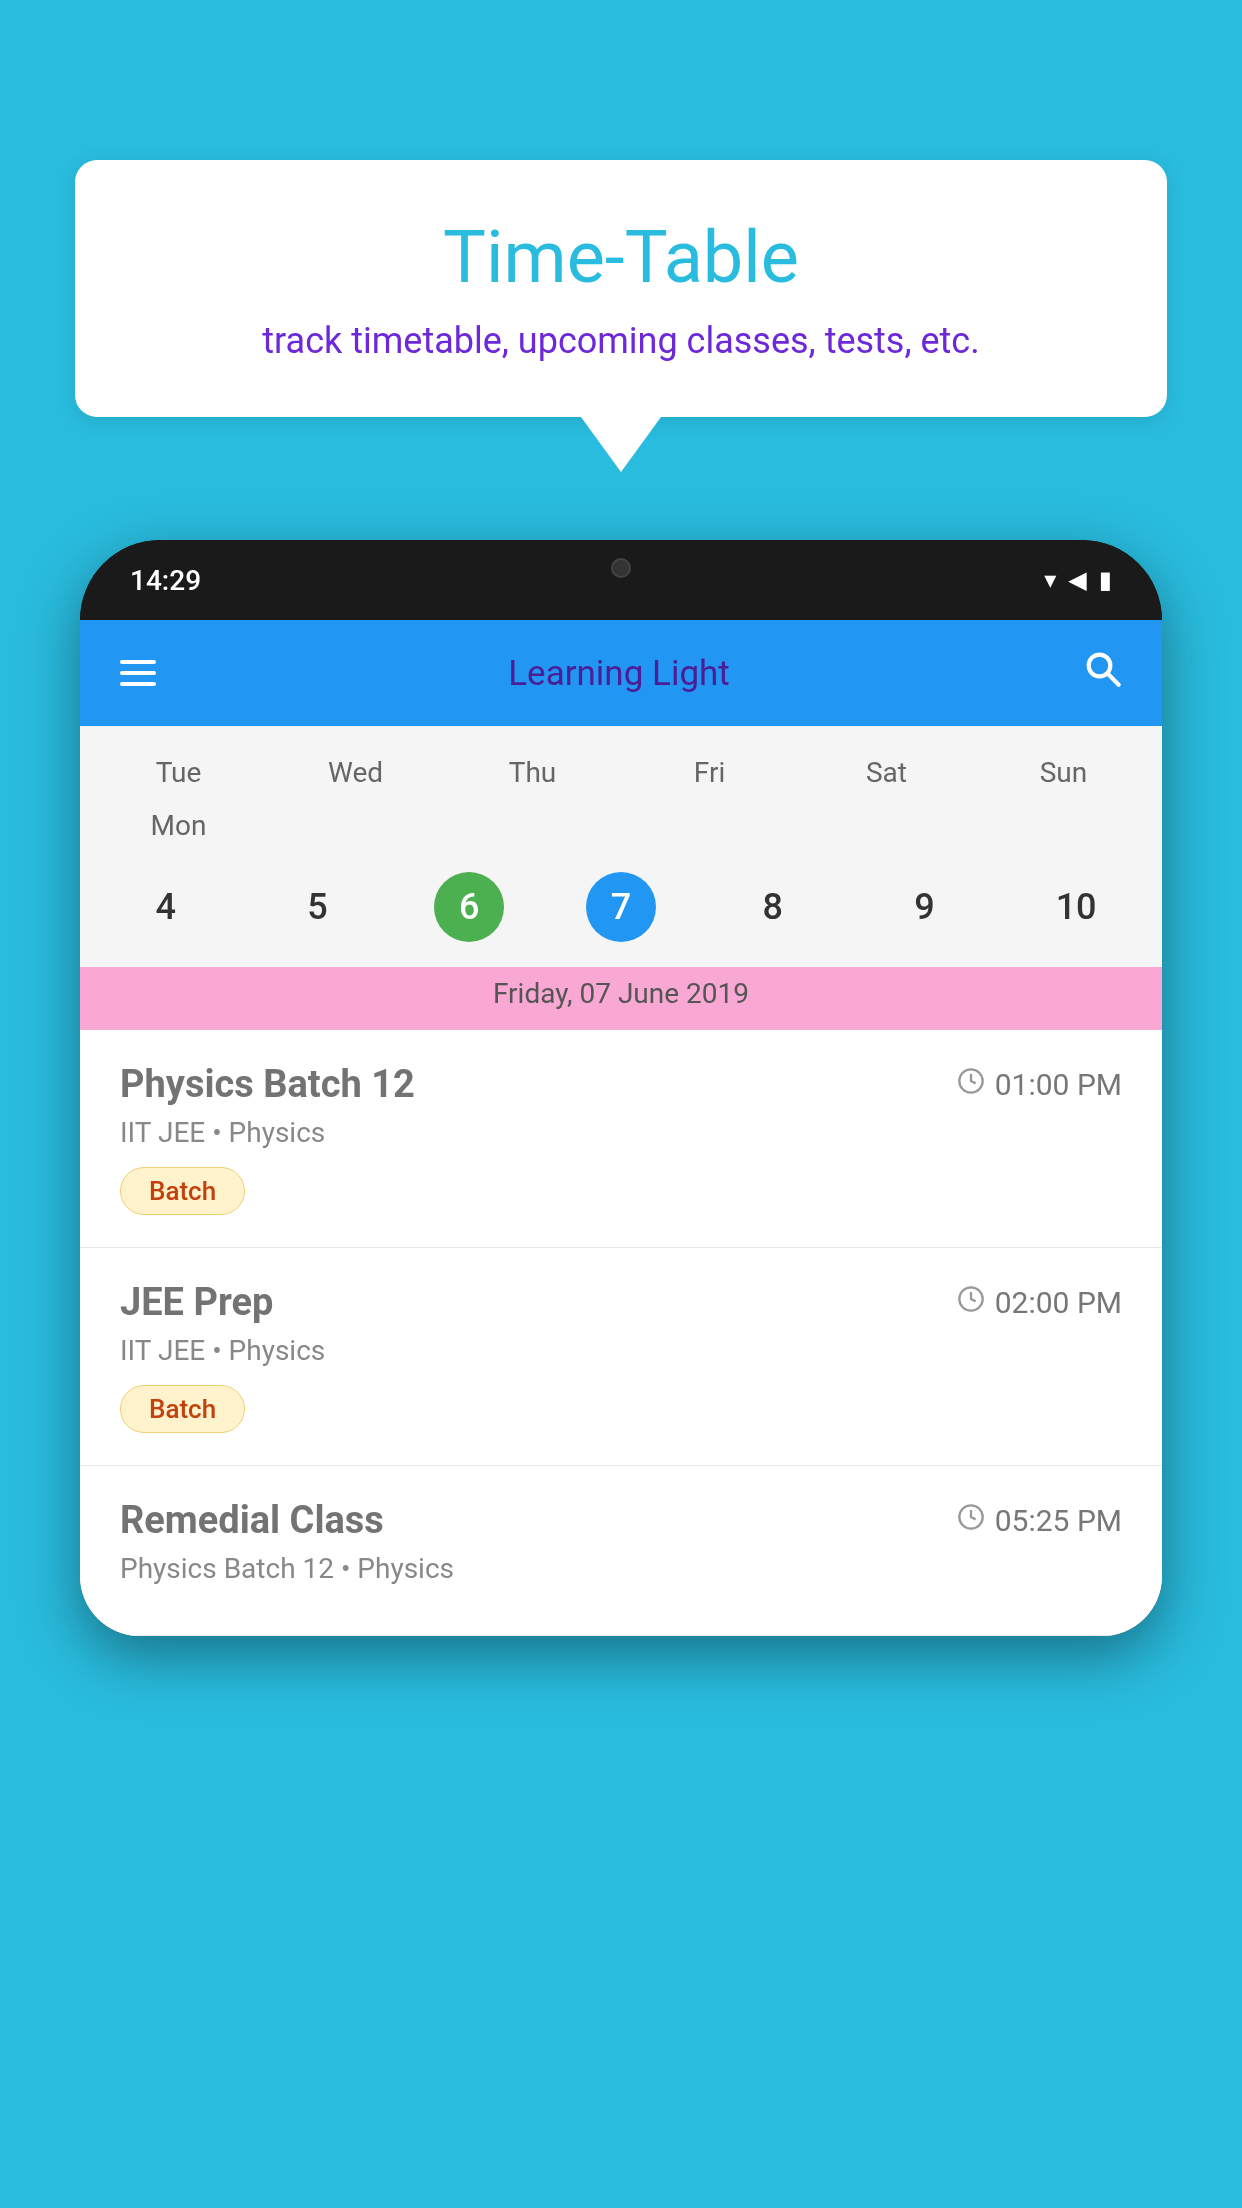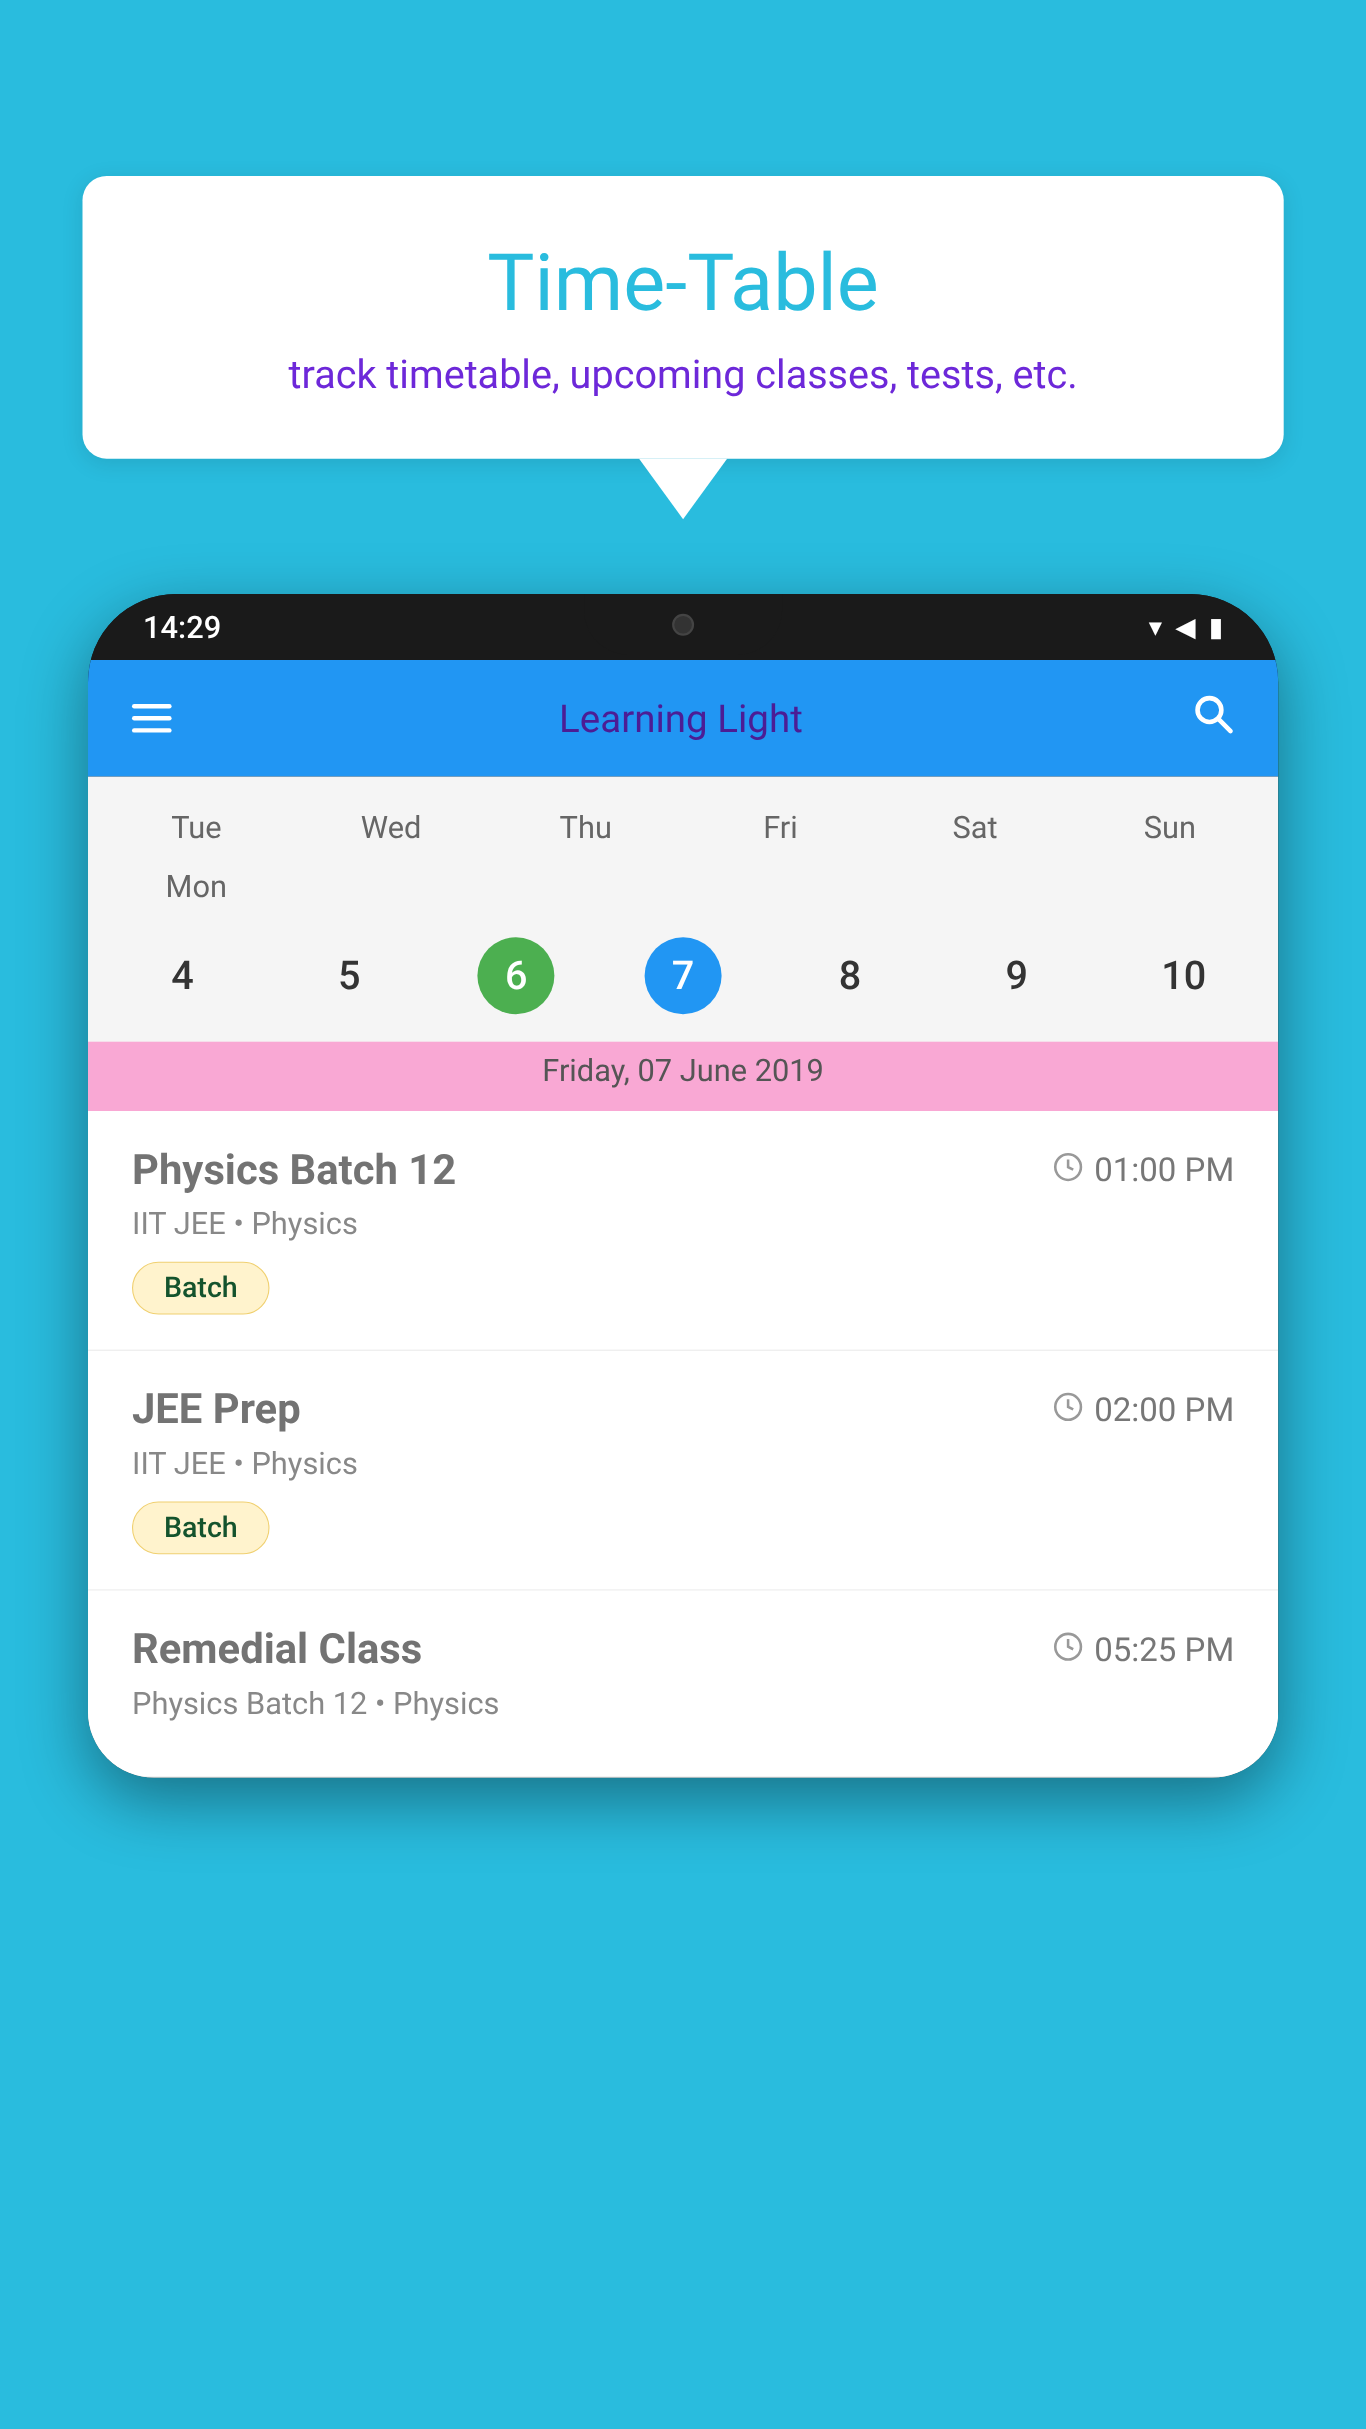--- a/index.html
+++ b/index.html
@@ -66,21 +66,21 @@
       border-radius: 80px 80px 60px 60px;
       padding: 0;
       position: relative;
       overflow: hidden;
       box-shadow: 0 20px 60px rgba(0,0,0,0.4);
     }
 
     
     .phone-top-bar {
       background: #1a1a1a;
-      height: 60px;
+      height: 80px;
       display: flex;
       align-items: center;
       justify-content: space-between;
       padding: 0 50px;
       position: relative;
       border-radius: 80px 80px 0 0;
       gap: 45px;
     }
 
     .phone-time {
@@ -262,21 +262,21 @@
 
     .schedule-subtitle {
       font-size: 28px;
       color: #888;
       margin-bottom: 18px;
     }
 
     .batch-tag {
       display: inline-block;
       background: #FFF3CD;
-      color: #14532d;
+      color: #c2410c;
       border: 1.5px solid #F0D070;
       border-radius: 30px;
       padding: 8px 28px;
       font-size: 26px;
       font-weight: 500;
     }
   </style>
 </head>
 <body>
 

